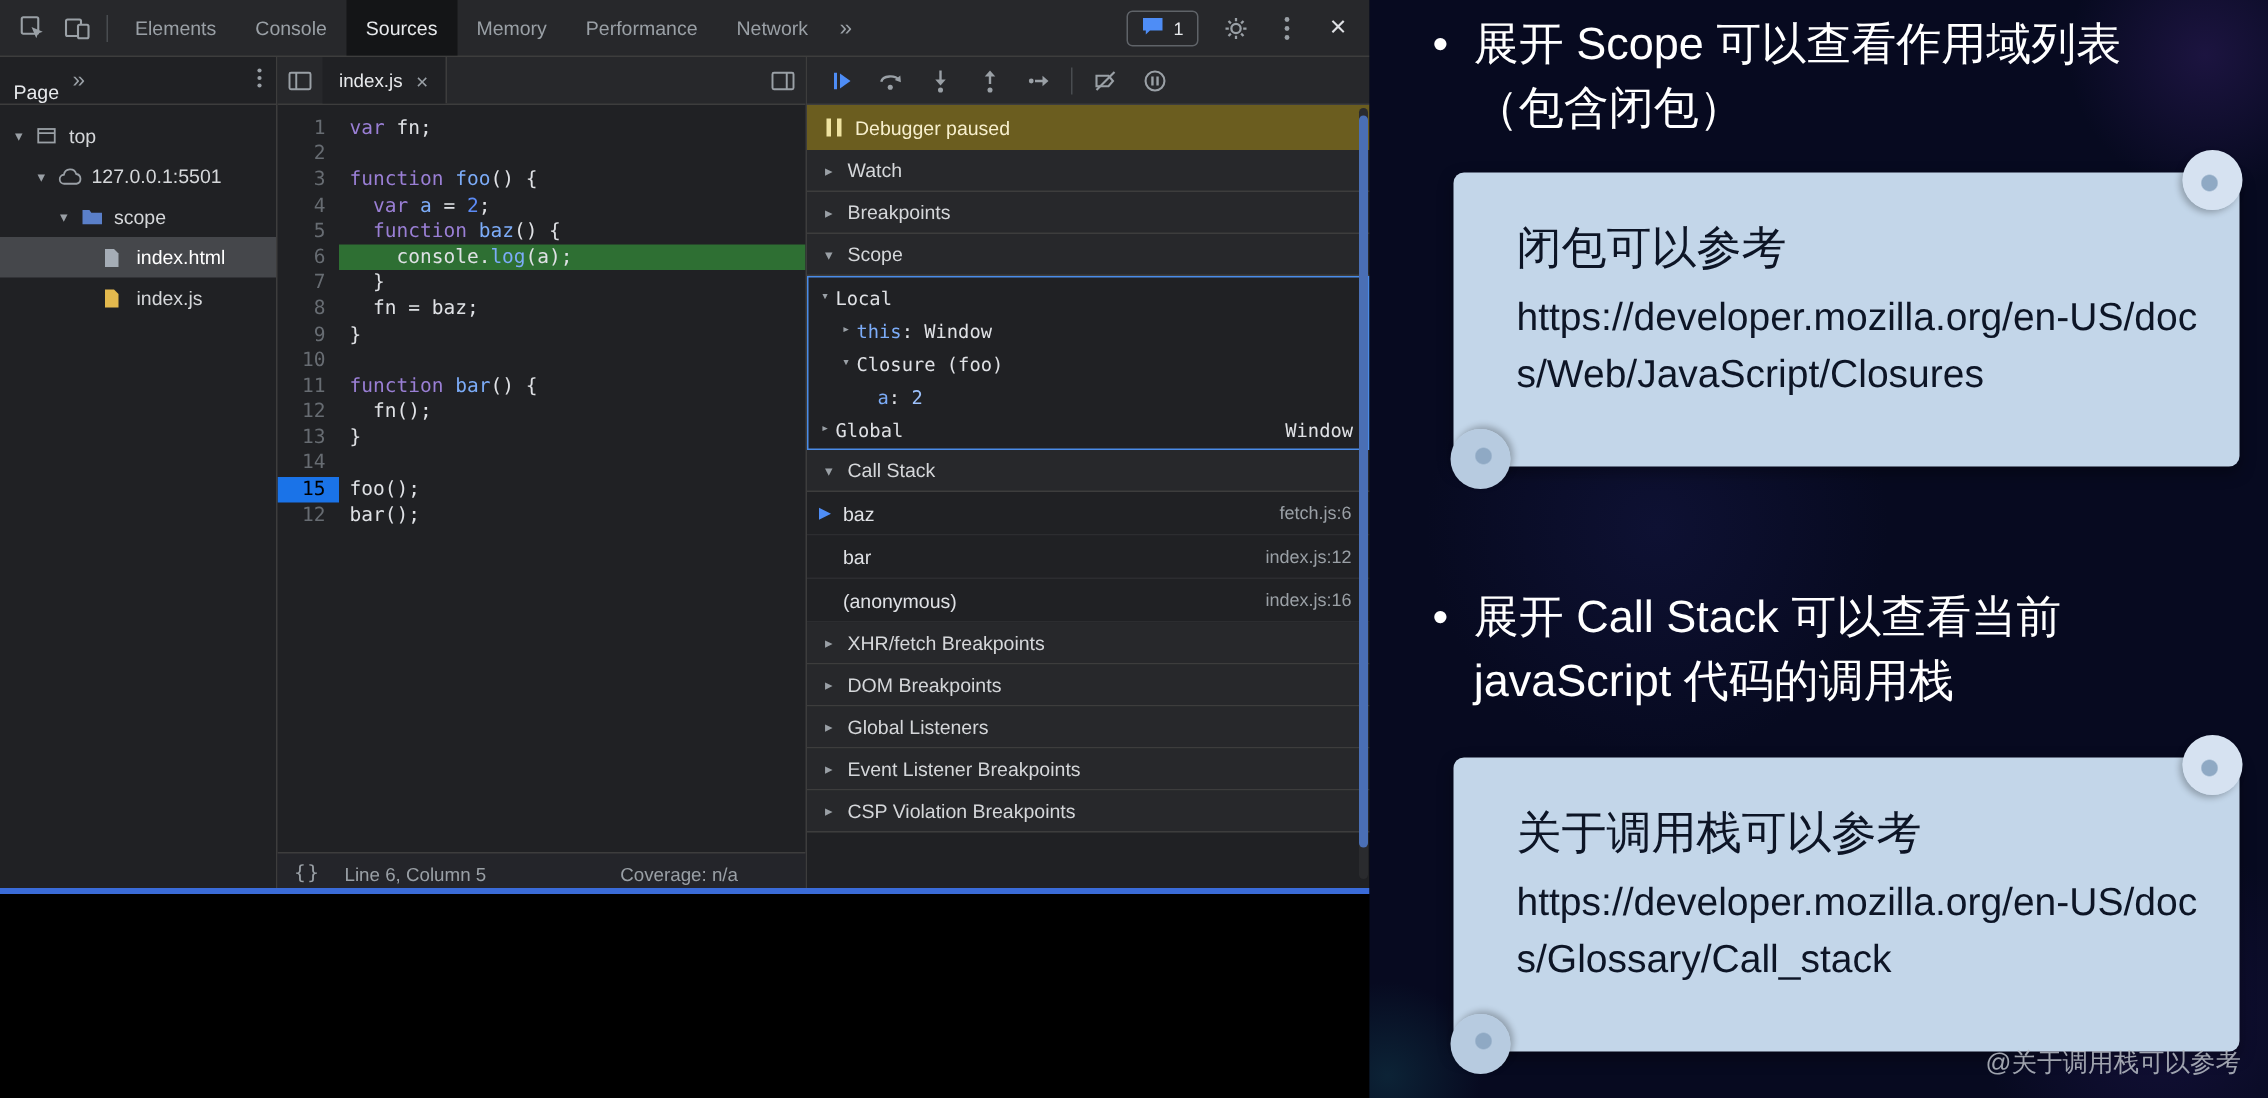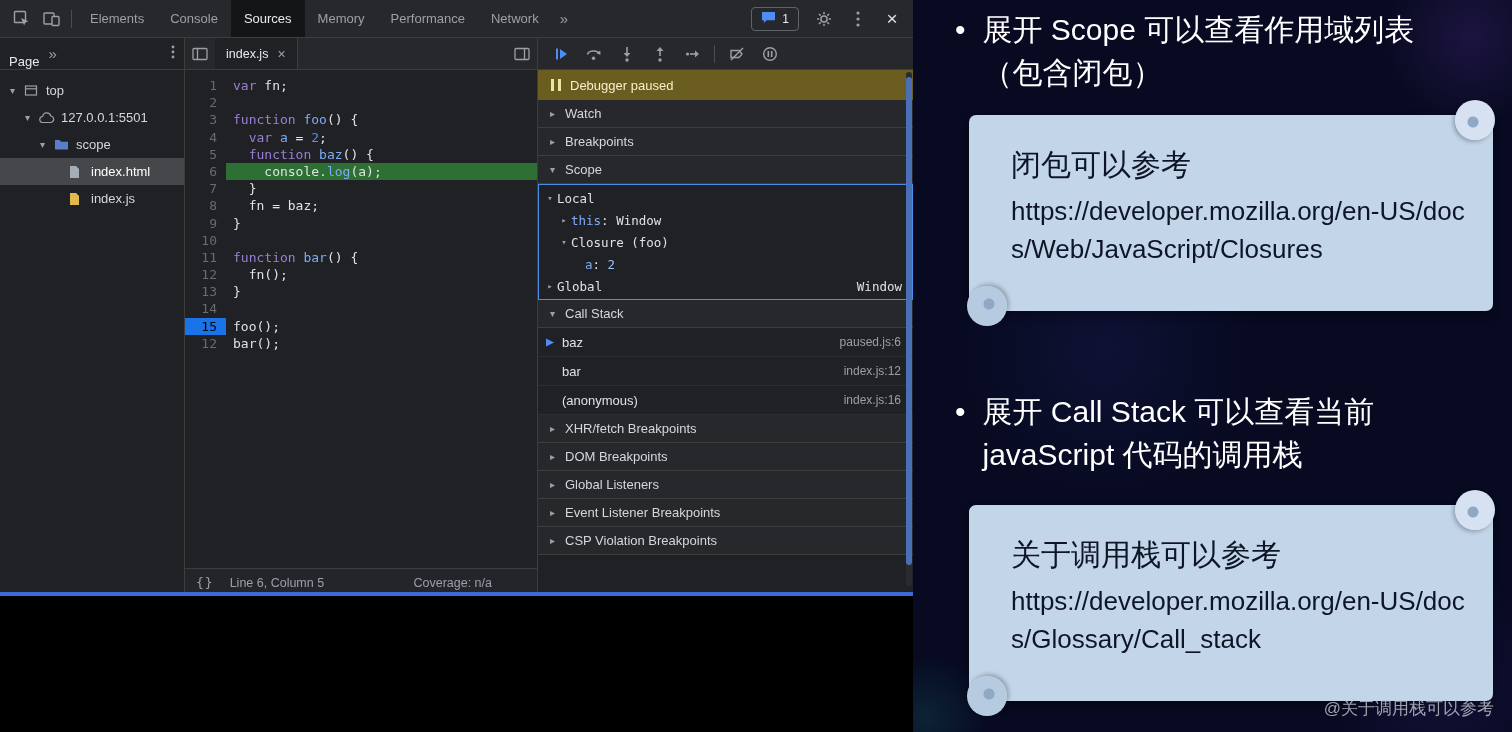--- a/index.html
+++ b/index.html
@@ -347,21 +347,21 @@
               <span class="sec-label">Call Stack</span>
             </div>
             <div class="cs-row current">
               <span class="cs-marker">
                 <svg width="11" height="11" viewBox="0 0 11 11">
                   <path d="M1 1.5l8 4-8 4z" fill="#4e8df6"></path>
                 </svg>
               </span>
               <span class="cs-name">baz</span>
               <span class="flex1"></span>
-              <span class="cs-loc">paused.js:6</span>
+              <span class="cs-loc">fetch.js:6</span>
             </div>
             <div class="cs-row">
               <span class="cs-marker"></span>
               <span class="cs-name">bar</span>
               <span class="flex1"></span>
               <span class="cs-loc">index.js:12</span>
             </div>
             <div class="cs-row">
               <span class="cs-marker"></span>
               <span class="cs-name">(anonymous)</span>

